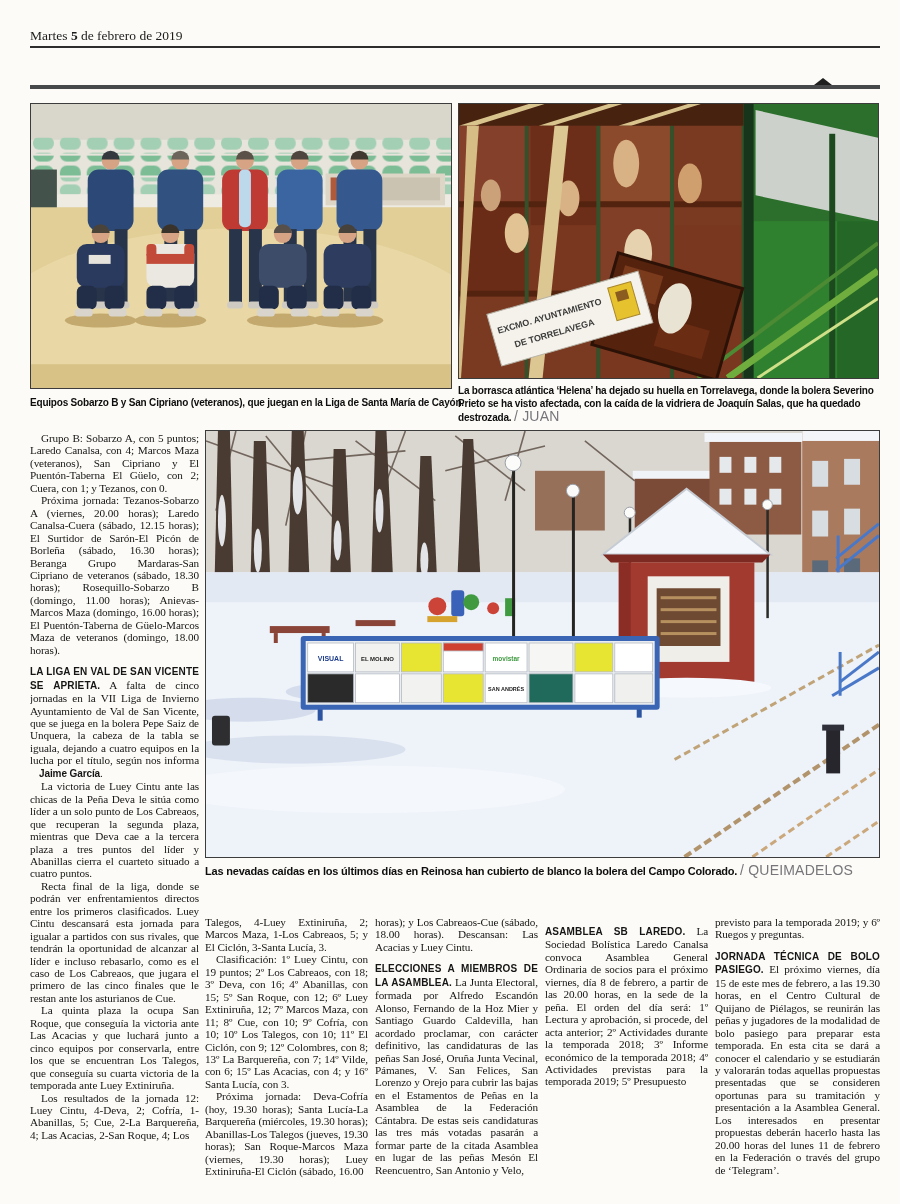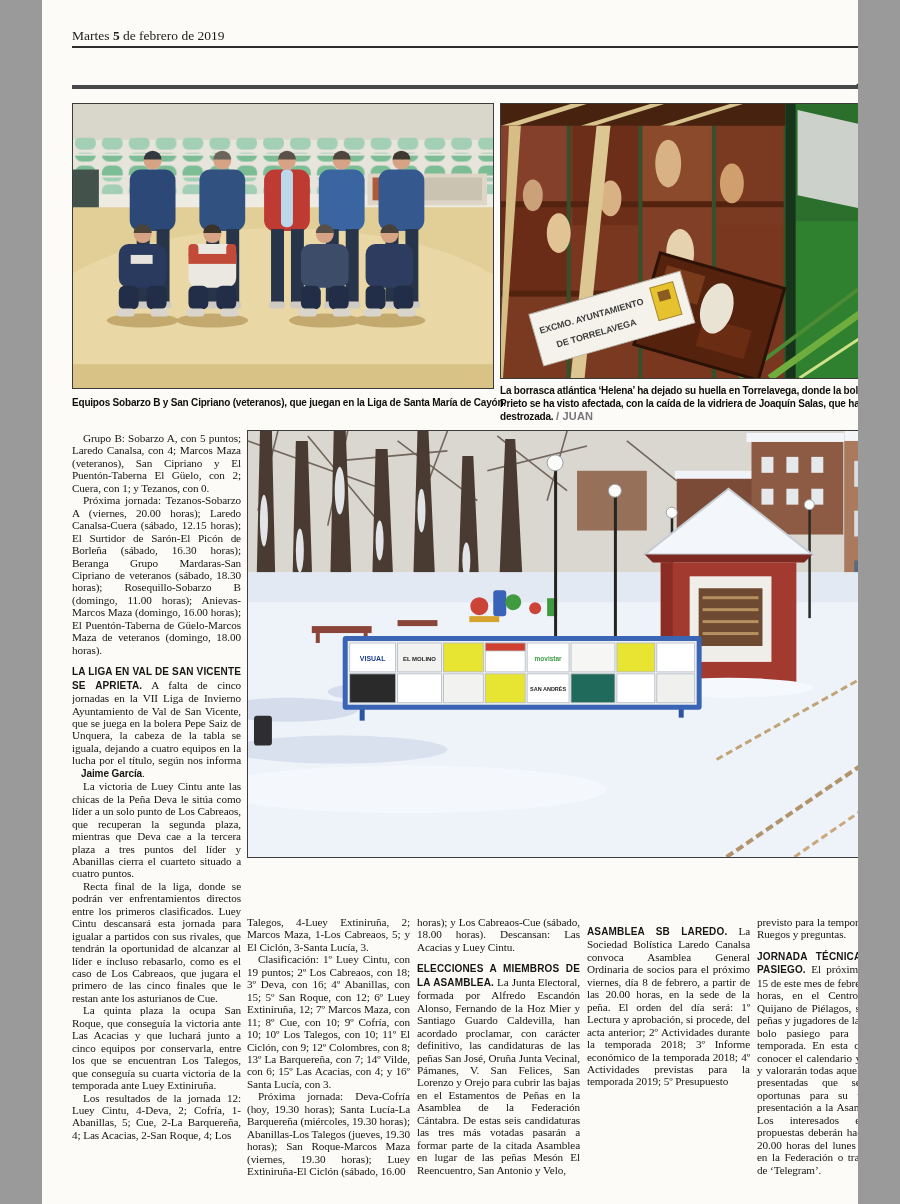--- a/index.html
+++ b/index.html
@@ -1,17 +1,17 @@
 <!DOCTYPE html>
 <html><head>
 <meta charset="utf-8">
 <style>
   html,body { margin:0; padding:0; background:#9a9a9a; }
   .page {
-    position:relative; width:816px; height:1204px; margin:0 auto;
+    position:relative; width:900px; height:1204px; margin:0 auto;
     background:#fcfbf7; overflow:hidden;
     font-family:"Liberation Serif", serif; color:#141414;
   }
   
   .dateline { position:absolute; left:30px; top:28px; font-size:13.5px; color:#1c1c1c; }
   .dateline .d-bold { font-weight:bold; }
   .masthead { position:absolute; right:20px; top:26px; font-size:13.5px; color:#1c1c1c; display:flex; align-items:center; }
   .mh-serif { font-family:"Liberation Serif", serif; letter-spacing:.3px; }
   .mh-sep   { margin:0 3px; font-style:italic; color:#333; }
   .mh-brand { font-family:"Liberation Sans", sans-serif; font-weight:bold; letter-spacing:.2px; }
@@ -29,21 +29,21 @@
   .photo svg { display:block; width:100%; height:100%; }
   .ph-team  { left:30px;  top:103px; width:422px; height:286px; }
   .ph-storm { left:458px; top:103px; width:421px; height:276px; }
   .ph-snow  { left:205px; top:430px; width:675px; height:428px; }
   
   .cap { position:absolute; font-family:"Liberation Sans", sans-serif; font-weight:bold;
          font-size:10px; line-height:13px; letter-spacing:-.2px; color:#0e0e0e; }
   .cap-team  { left:30px;  top:396px; width:422px; white-space:nowrap; }
   .cap-storm { left:458px; top:384px; width:421px; }
   .cap-snow  { left:205px; top:864px; width:675px; font-size:11px; white-space:nowrap; }
-  .credit { font-weight:bold; font-size:11px; color:#76767a; letter-spacing:.2px; }
+  .credit { font-weight:normal; font-size:14px; color:#76767a; letter-spacing:.2px; }
   
   .col { position:absolute; font-size:11.2px; line-height:12.45px; text-align:justify;
          letter-spacing:-.1px; overflow:hidden; color:#151515; }
   .col p { margin:0; text-indent:11px; }
   .col p.lead, .col p.cont { text-indent:0; }
   .col p.mt { margin-top:9px; }
   .runhead { font-family:"Liberation Sans", sans-serif; font-weight:bold; font-size:10px; letter-spacing:.15px; }
   .boldname { font-family:"Liberation Sans", sans-serif; font-weight:bold; font-size:10px;margin-left:9px; }
   .c1 { left:30px;  top:432px; width:169px; height:774px; }
   .cb { top:916px; height:288px; width:163px; }
@@ -389,20 +389,23 @@
         <line x1="636" y1="252" x2="675" y2="222"></line>
           <line x1="628" y1="266" x2="675" y2="238"></line>
         <line x1="636" y1="222" x2="636" y2="266"></line>
       </g>
       <rect x="622" y="298" width="14" height="46" fill="#26262c"></rect>
       <rect x="618" y="295" width="22" height="6" fill="#30303a"></rect>
       <rect x="6" y="286" width="18" height="30" rx="3" fill="#2e2e30"></rect>
       <ellipse cx="160" cy="360" rx="200" ry="24" fill="#f4f7fc"></ellipse>
     </svg>
   </div>
+  <div class="cap cap-snow">
+    <span>Las nevadas caídas en los últimos días en Reinosa han cubierto de blanco la bolera del Campo Colorado. </span><span class="credit">/ QUEIMADELOS</span>
+  </div>
 
   <div class="col c1">
     <p>Grupo B: Sobarzo A, con 5 puntos; Laredo Canalsa, con 4; Marcos Maza (veteranos), San Cipriano y El Puentón-Taberna El Güelo, con 2; Cuera, con 1; y Tezanos, con 0.</p>
     <p>Próxima jornada: Tezanos-Sobarzo A (viernes, 20.00 horas); Laredo Canalsa-Cuera (sábado, 12.15 horas); El Surtidor de Sarón-El Picón de Borleña (sábado, 16.30 horas); Beranga Grupo Mardaras-San Cipriano de veteranos (sábado, 18.30 horas); Rosequillo-Sobarzo B (domingo, 11.00 horas); Anievas-Marcos Maza (domingo, 16.00 horas); El Puentón-Taberna de Güelo-Marcos Maza de veteranos (domingo, 18.00 horas).</p>
     <p class="lead mt"><span class="runhead">LA LIGA EN VAL DE SAN VICENTE SE APRIETA.</span><span> A falta de cinco jornadas en la VII Liga de Invierno Ayuntamiento de Val de San Vicente, que se juega en la bolera Pepe Saiz de Unquera, la cabeza de la tabla se iguala, dejando a cuatro equipos en la lucha por el título, según nos informa </span><span class="boldname">Jaime García</span><span>.</span></p>
     <p>La victoria de Luey Cintu ante las chicas de la Peña Deva le sitúa como líder a un solo punto de Los Cabreaos, que recuperan la segunda plaza, mientras que Deva cae a la tercera plaza a tres puntos del líder y Abanillas cierra el cuarteto situado a cuatro puntos.</p>
     <p>Recta final de la liga, donde se podrán ver enfrentamientos directos entre los primeros clasificados. Luey Cintu descansará esta jornada para igualar a partidos con sus rivales, que tendrán la oportunidad de alcanzar al líder e incluso rebasarlo, como es el caso de Los Cabreaos, que jugara el primero de las cinco finales que le restan ante los asturianos de Cue.</p>
     <p>La quinta plaza la ocupa San Roque, que conseguía la victoria ante Las Acacias y que luchará junto a cinco equipos por conservarla, entre los que se encuentran Los Talegos, que conseguía su cuarta victoria de la temporada ante Luey Extiniruña.</p>
     <p>Los resultados de la jornada 12: Luey Cintu, 4-Deva, 2; Cofría, 1-Abanillas, 5; Cue, 2-La Barquereña, 4; Las Acacias, 2-San Roque, 4; Los</p>
   </div>

